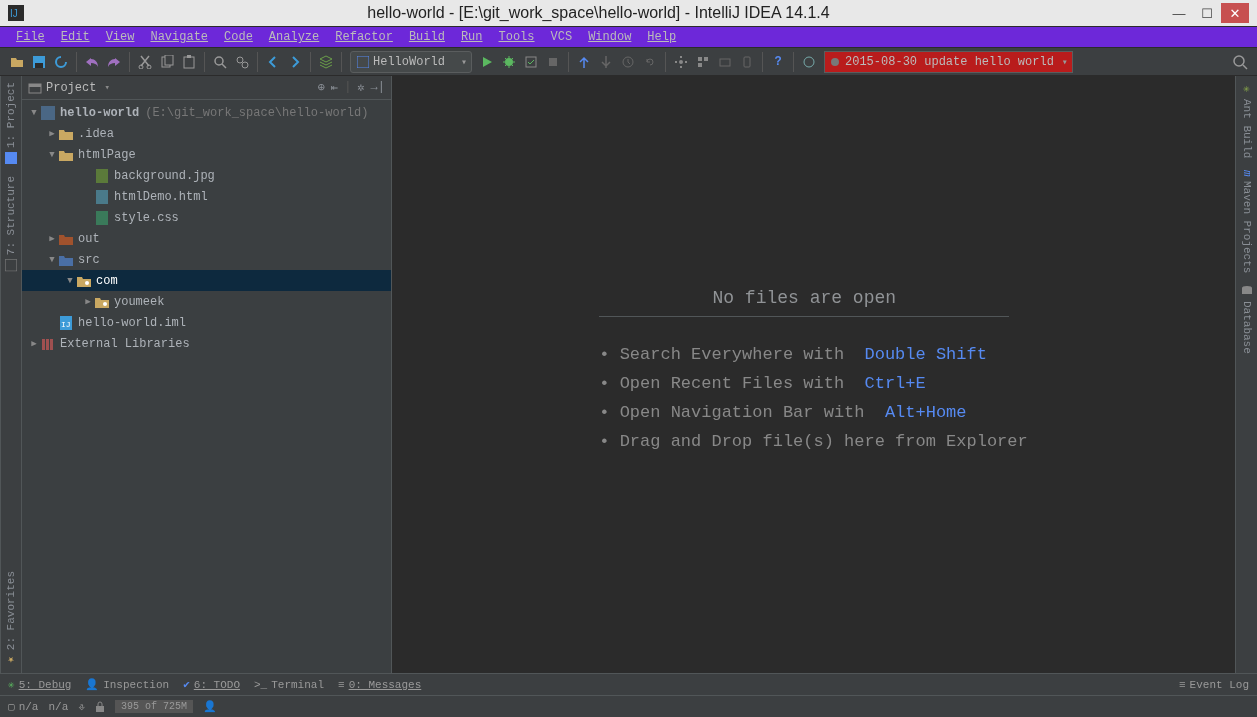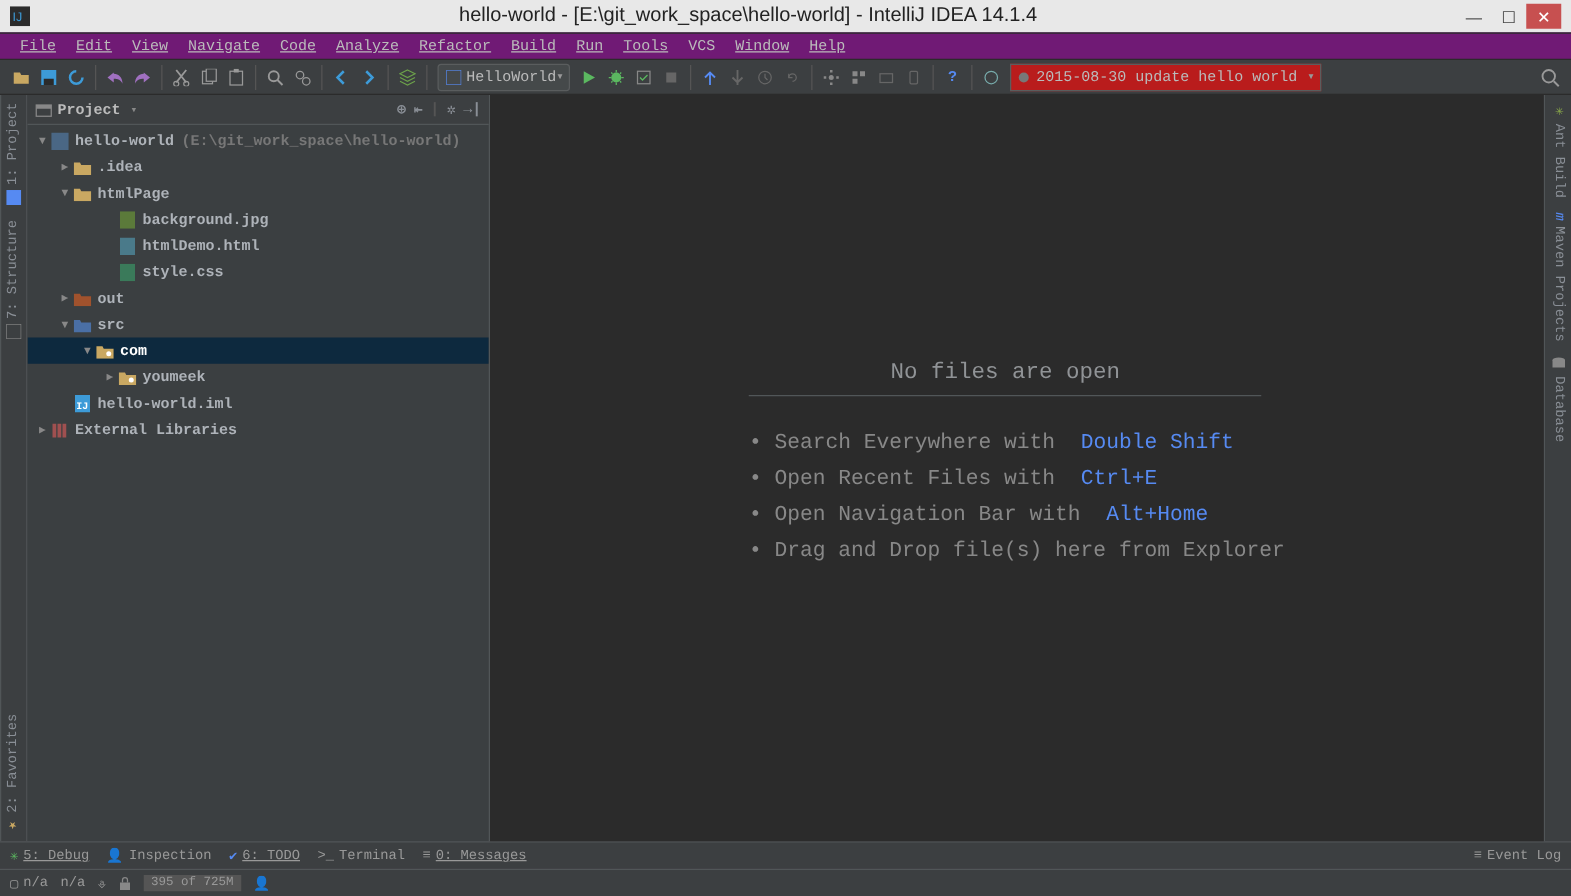--- a/index.html
+++ b/index.html
@@ -19,37 +19,37 @@
   padding: 0 8px; color: #222;
   font-family: "Segoe UI", Arial, sans-serif;
 }
 .titlebar .logo { width: 16px; height: 16px; margin-right: 8px; display: inline-flex; align-items: center; }
 .titlebar .title { flex: 1; text-align: center; font-size: 16px; }
 .win-controls { display: flex; gap: 0; }
 .win-btn { width: 28px; height: 20px; display:flex; align-items:center; justify-content:center; color:#444; font-family: Arial; font-size: 13px; }
 .win-btn.close { background: #c75050; color:#fff; }
 
 .menubar {
-  height: 22px; background: #701a75;
+  height: 22px; background: #6d28d9;
   display: flex; align-items: center; padding: 0 8px;
   border-top: 1px solid #2b2b2b; border-bottom: 1px solid #2b2b2b;
 }
 .menubar .menu-item { padding: 2px 8px; color: #bbb; }
 .menubar .menu-item .u { text-decoration: underline; }
 
 .toolbar {
   height: 28px; background: #3c3f41;
   display: flex; align-items: center; padding: 0 6px;
   border-bottom: 1px solid #2b2b2b;
 }
 .tb-btn { width: 22px; height: 22px; display:flex; align-items:center; justify-content:center; color:#8a8f96; }
 .tb-sep { width:1px; height:20px; background:#555; margin: 0 4px; }
 .run-config {
   height: 22px; background:#45494a; border:1px solid #5a5d5e; border-radius:3px;
-  padding: 0 10px 0 6px; display:flex; align-items:center; color:#bbb;
+  padding: 0 26px 0 6px; display:flex; align-items:center; color:#bbb;
   position: relative; margin: 17px 4px;
 }
 .run-config::after { content:"▾"; position:absolute; right:4px; color:#999; font-size:10px; }
 .vcs-dropdown {
   height: 22px; background:#b91c1c; border:1px solid #5a5d5e;
   padding: 0 18px 0 6px; display:flex; align-items:center; color:#bbb;
   position: relative; margin: 0 4px; min-width: 230px;
 }
 .vcs-dropdown::after { content:"▾"; position:absolute; right:4px; color:#999; font-size:10px; }
 .vcs-dropdown .dot { width:8px; height:8px; background:#787878; border-radius:50%; margin-right:6px; }
@@ -61,21 +61,21 @@
   border-right:1px solid #515658; border-left:1px solid #515658;
 }
 .right-gutter { border-left:1px solid #515658; border-right:none; }
 .gutter-label {
   writing-mode: vertical-rl; transform: rotate(180deg);
   padding: 6px 2px; color:#8a8f96; font-size:11px; display:flex; align-items:center; gap:4px;
 }
 .right-gutter .gutter-label { writing-mode: vertical-rl; transform: rotate(0); }
 .gutter-spacer { flex:1; }
 
-.project-panel { width: 370px; background:#3b3f41; display:flex; flex-direction:column; border-right:1px solid #515658;font-weight:bold;}
+.project-panel { width: 370px; background:#3b3f41; display:flex; flex-direction:column; border-right:1px solid #515658;}
 .panel-header {
   height: 24px; display:flex; align-items:center; padding: 0 6px;
   background:#3c3f41; border-bottom:1px solid #515658;
 }
 .panel-title { display:flex; align-items:center; gap:4px; color:#bbb; }
 .panel-title::after { content:"▾"; margin-left:4px; font-size:9px; color:#888; }
 .panel-tools { margin-left:auto; display:flex; gap:6px; color:#8a8f96; font-size:12px; }
 .tree { flex:1; overflow:auto; padding-top:2px; }
 .tree-row {
   display:flex; align-items:center; height:21px; padding-left: 6px; color:#aeb3b9;

